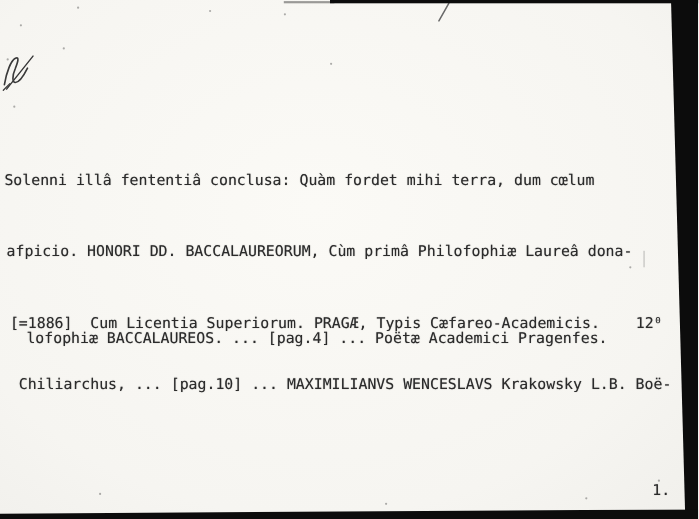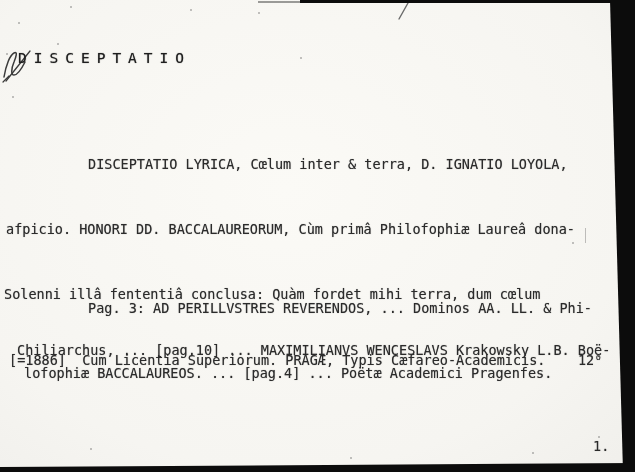--- a/index.html
+++ b/index.html
@@ -78,32 +78,29 @@
       <path d="M2 38 L8 32" stroke="#3a3a3a" stroke-width="1.2" stroke-linecap="round"></path>
     </svg>
   </div>
 
   <div class="mark" style="left:397px;top:2px;">
     <svg width="14" height="18" viewBox="0 0 14 18" fill="none">
       <path d="M2 17 L11 1" stroke="#6a6a6a" stroke-width="1.4" stroke-linecap="round"></path>
     </svg>
   </div>
 
-  <div class="heading">DISCEPTATIO</div>
 
   <div class="tw" style="top:110px;left:4px;">
-    <span class="ln" style="padding-left:84px;">DISCEPTATIO LYRICA, Cœlum inter &amp; terra, D. IGNATIO LOYOLA,</span>
+    <span class="ln" style="padding-left:0px;">Solenni illâ fententiâ conclusa: Quàm fordet mihi terra, dum cœlum</span>
     <span class="ln" style="padding-left:2px;">afpicio. HONORI DD. BACCALAUREORUM, Cùm primâ Philofophiæ Laureâ dona-</span>
-    <span class="ln" style="padding-left:0px;">Solenni illâ fententiâ conclusa: Quàm fordet mihi terra, dum cœlum</span>
     <span class="ln" style="padding-left:5px;">[=1886]  Cum Licentia Superiorum. PRAGÆ, Typis Cæfareo-Academicis.    12⁰</span>
     
   </div>
 
   <div class="tw" style="top:254px;left:4px;">
-    <span class="ln" style="padding-left:84px;">Pag. 3: AD PERILLVSTRES REVERENDOS, ... Dominos AA. LL. &amp; Phi-</span>
     <span class="ln" style="padding-left:20px;">lofophiæ BACCALAUREOS. ... [pag.4] ... Poëtæ Academici Pragenfes.</span>
   </div>
 
   <div class="tw" style="top:296px;left:4px;">
     <span class="ln" style="padding-left:13px;">Chiliarchus, ... [pag.10] ... MAXIMILIANVS WENCESLAVS Krakowsky L.B. Boë-</span>
     
     
     
     
   </div>

